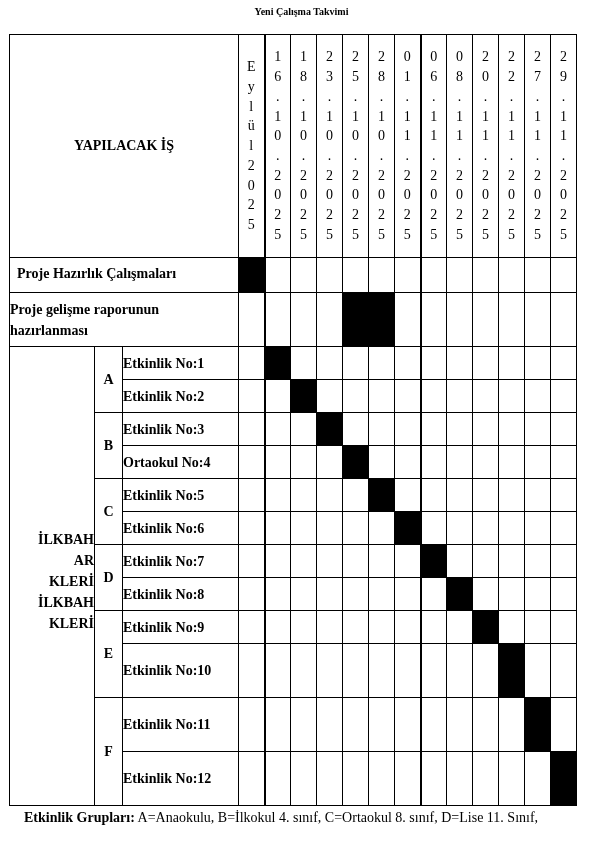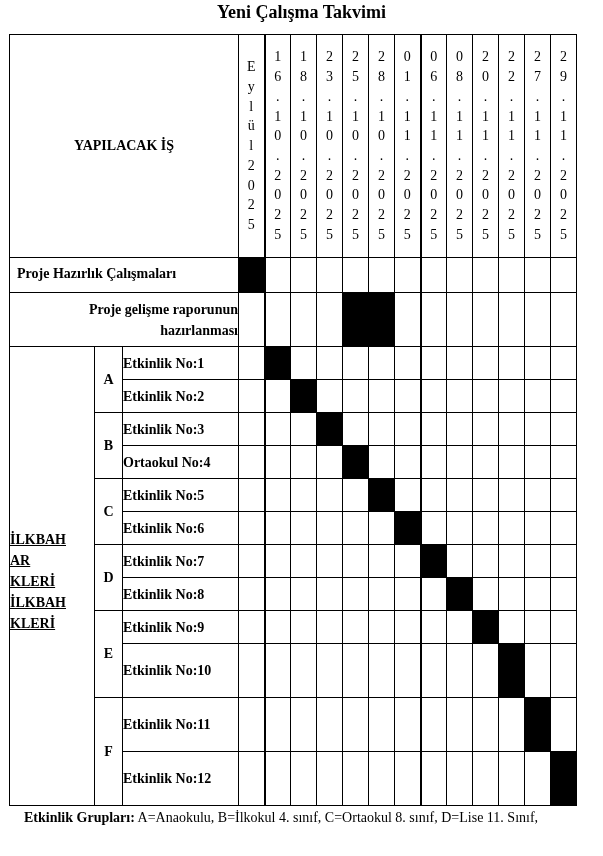--- a/index.html
+++ b/index.html
@@ -2,21 +2,21 @@
 <html><head>
 <meta charset="utf-8">
 <style>
   html, body { margin: 0; padding: 0; background: #ffffff; }
   body {
     width: 603px; height: 856px; position: relative; overflow: hidden;
     font-family: "Liberation Serif", "DejaVu Serif", serif; color: #000;
   }
   .title {
     position: absolute; left: 0; top: 3px; width: 603px; text-align: center;
-    font-weight: bold; font-size: 18px; line-height: 18px;
+    font-weight: bold; font-size: 10px; line-height: 18px;
   }
   table.sched {
     position: absolute; left: 9px; top: 34px;
     border-collapse: collapse; table-layout: fixed;
   }
   table.sched td {
     border: 1px solid #000; padding: 0; vertical-align: middle;
     font-size: 14px;
   }
   td.head-task {
@@ -26,23 +26,22 @@
     text-align: center; vertical-align: top; padding-top: 3px;
     font-size: 14px; line-height: 19.7px;
   }
   td.datecol .vchar { display: block; }
   td.thick-l { border-left: 2px solid #000 !important; }
   td.task-label {
     font-weight: bold; font-size: 14px; line-height: 21px;
     padding: 2px 6px 8px 7px; vertical-align: top;
   }
   td.section-label {
-    text-align: left; font-weight: bold; font-size: 14px; line-height: 21px;
+    text-align: right; font-weight: bold; font-size: 14px; line-height: 21px;
     padding: 0 4px;
-    text-decoration: underline;
   }
   td.group-label {
     text-align: center; font-weight: bold; font-size: 14px;
   }
   td.act-label {
     font-weight: bold; font-size: 14px; line-height: 21px;
     padding: 1px 4px 0 8px; vertical-align: top;
   }
   td.cell.filled { background: #000; }
   .footer {
@@ -244,21 +243,21 @@
         <td class="cell"></td>
         <td class="cell"></td>
         <td class="cell"></td>
         <td class="cell thick-l"></td>
         <td class="cell"></td>
         <td class="cell"></td>
         <td class="cell"></td>
         <td class="cell"></td>
         <td class="cell"></td>
       </tr>
-      <tr style="height: 54px; text-align: right;">
+      <tr style="height: 54px;">
         <td colspan="3" class="task-label">Proje gelişme raporunun hazırlanması</td>
         <td class="cell"></td>
         <td class="cell thick-l"></td>
         <td class="cell"></td>
         <td class="cell"></td>
         <td class="cell filled"></td>
         <td class="cell filled"></td>
         <td class="cell"></td>
         <td class="cell thick-l"></td>
         <td class="cell"></td>

